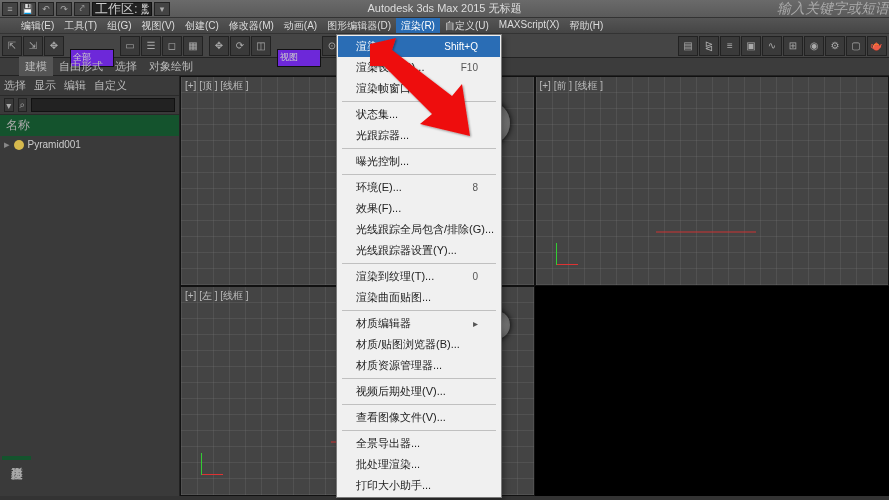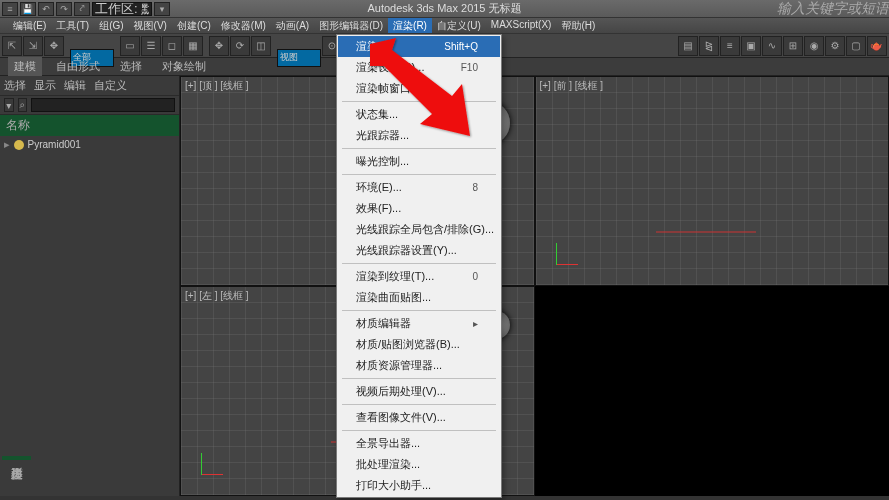--- a/index.html
+++ b/index.html
@@ -7,32 +7,32 @@
 
 
 .titlebar { height: 18px; background: linear-gradient(#6a6a6a,#5a5a5a); display: flex; align-items: center; position: relative; border-bottom: 1px solid #333; }
 .title-left { display: flex; gap: 2px; padding-left: 2px; }
 .title-btn { width: 16px; height: 14px; background: #444; border: 1px solid #222; display:flex; align-items:center; justify-content:center; color:#aaa; font-size:9px;}
 .wsinput { width: 60px; height: 14px; background:#222; border:1px solid #111; color:#ccc; font-size:13px; padding:0 2px;}
 .title-center { position:absolute; left:50%; transform:translateX(-50%); color:#ddd; font-size:11px;}
 .title-right { position:absolute; right:0; color:#aaa; font-style:italic; font-size:14px;}
 
 
-.menubar { height: 16px; background: linear-gradient(#555,#454545); display:flex; padding-left:8px; border-bottom:1px solid #333;}
+.menubar { height: 16px; background: linear-gradient(#555,#454545); display:flex; padding-left:16px; border-bottom:1px solid #333;}
 .menu-item { color:#ddd; padding:1px 5px; font-size:10px; cursor:default; white-space:nowrap;}
 .menu-item.open { background:#2a6db5; color:#fff;}
 
 
 .toolbar { height: 24px; background: #454545; display:flex; align-items:center; padding:2px; gap:1px; border-bottom:1px solid #222;}
 .tool-btn { width:20px; height:20px; background:#3a3a3a; border:1px solid #222; display:flex; align-items:center; justify-content:center; color:#aaa; font-size:10px;}
 .tool-sep { width:4px; }
-.tool-combo { width:44px; height:18px; background:#0369a1; border:1px solid #111; color:#ccc; font-size:9px; display:flex; align-items:center; padding:0 2px;margin-top:24px;}
-
-
-.ribbon { height: 18px; background:#3c3c3c; display:flex; align-items:center; gap:8px; padding-left:8px; border-bottom:1px solid #222; color:#bbb; font-size:10px;}
+.tool-combo { width:44px; height:18px; background:#6d28d9; border:1px solid #111; color:#ccc; font-size:9px; display:flex; align-items:center; padding:0 2px;margin-top:24px;}
+
+
+.ribbon { height: 18px; background:#3c3c3c; display:flex; align-items:center; padding-left:19px; border-bottom:1px solid #222; color:#bbb; font-size:10px;}
 .ribbon-tab { padding:2px 6px; }
 .ribbon-tab.active { background:#555; }
 
 
 .main { display:flex; height: calc(500px - 18px - 16px - 24px - 18px - 4px); }
 .leftpanel { width: 180px; background:#3a3a3a; border-right:1px solid #222; display:flex; flex-direction:column;}
 .ltp { padding:2px 4px; color:#bbb; font-size:10px; border-bottom:1px solid #2a2a2a; display:flex; gap:8px;}
 .lp-row { display:flex; align-items:center; padding:2px 4px; gap:4px;}
 .obj-icon { width:10px; height:10px; border-radius:50%; background:#d6b94d; }
 .lp-name { color:#ccc; font-size:10px;}

